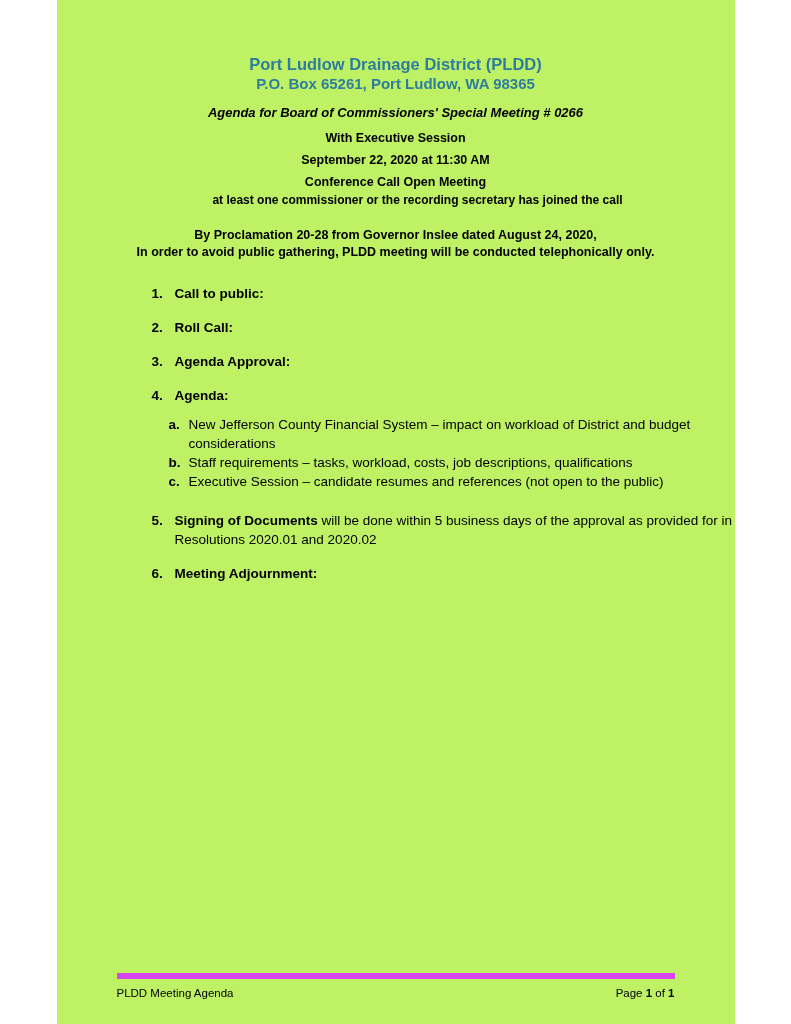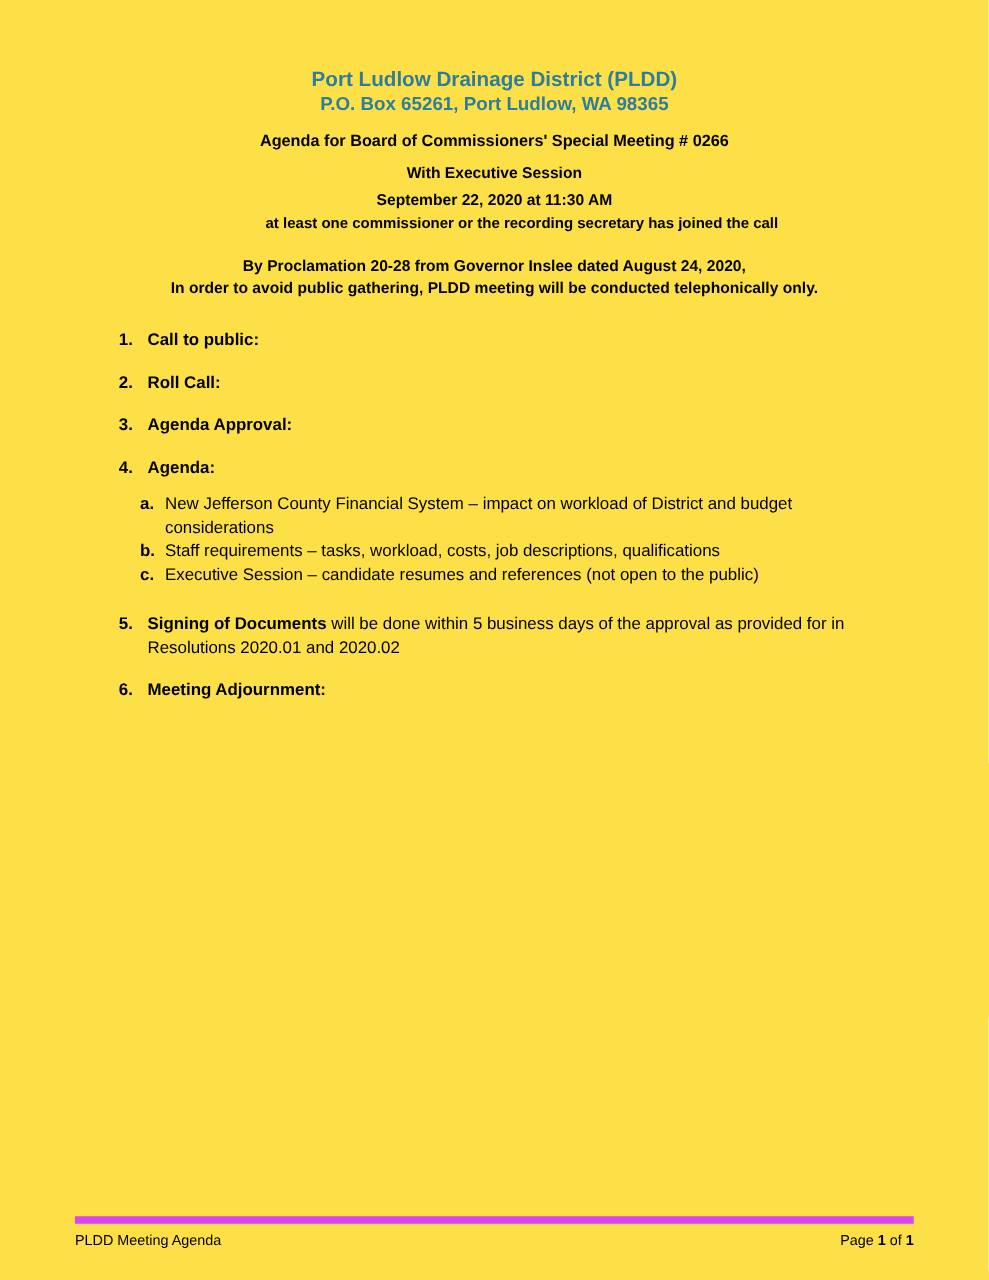--- a/index.html
+++ b/index.html
@@ -1,40 +1,40 @@
 <!DOCTYPE html>
 <html><head>
 <meta charset="utf-8">
 <style>
   * { margin: 0; padding: 0; box-sizing: border-box; }
   html, body { background: #ffffff; }
   .page {
     position: relative;
-    width: 791px;
+    width: 678px;
     height: 1024px;
     margin: 0 auto;
-    background: #fde047;
+    background: #bef264;
     font-family: "Liberation Sans", "DejaVu Sans", sans-serif;
     color: #000000;
     overflow: hidden;
   }
   .doc-header { padding-top: 54px; text-align: center; }
   .org-name {
     color: #2E7D9E;
     font-weight: bold;
     font-size: 16.5px;
     line-height: 20px;
   }
   .org-address {
     color: #2E7D9E;
     font-weight: bold;
     font-size: 15px;
     line-height: 20px;
   }
-  .agenda-title { font-weight: bold; font-size: 13px; margin-top: 11px; }
+  .agenda-title { font-weight: bold; font-size: 13px; margin-top: 11px; font-style: italic; }
   .session-note { font-weight: bold; font-size: 12.5px; margin-top: 11px; }
   .meeting-datetime { font-weight: bold; font-size: 12.5px; margin-top: 8px; }
   .meeting-type { font-weight: bold; font-size: 12.5px; margin-top: 8px; }
   .dial-in { font-weight: bold; font-size: 17px; margin-top: 3px; }
   .hold-line1 { font-weight: bold; font-size: 12px; margin-top: 3px; }
   .hold-line2 { font-weight: bold; font-size: 12px; margin-top: 4px; padding-left: 44px; }
   .proclamation { margin-top: 20px; font-weight: bold; font-size: 12.5px; line-height: 17px; }
   .agenda-list { margin: 23px 0 0 95px; width: 616px; }
   .agenda-row {
     display: flex;
@@ -68,20 +68,21 @@
 <body>
 
 <div class="page">
 
   <div class="doc-header">
     <div class="org-name">Port Ludlow Drainage District (PLDD)</div>
     <div class="org-address">P.O. Box 65261, Port Ludlow, WA 98365</div>
     <div class="agenda-title">Agenda for Board of Commissioners' Special Meeting # 0266</div>
     <div class="session-note">With Executive Session</div>
     <div class="meeting-datetime">September 22, 2020 at 11:30 AM</div>
+    <div class="meeting-type">Conference Call Open Meeting</div>
     <div class="hold-line2">at least one commissioner or the recording secretary has joined the call</div>
     <div class="proclamation">
       <div>By Proclamation 20-28 from Governor Inslee dated August 24, 2020,</div>
       <div>In order to avoid public gathering, PLDD meeting will be conducted telephonically only.</div>
     </div>
   </div>
 
   <div class="agenda-list">
 
     <div class="agenda-row">

